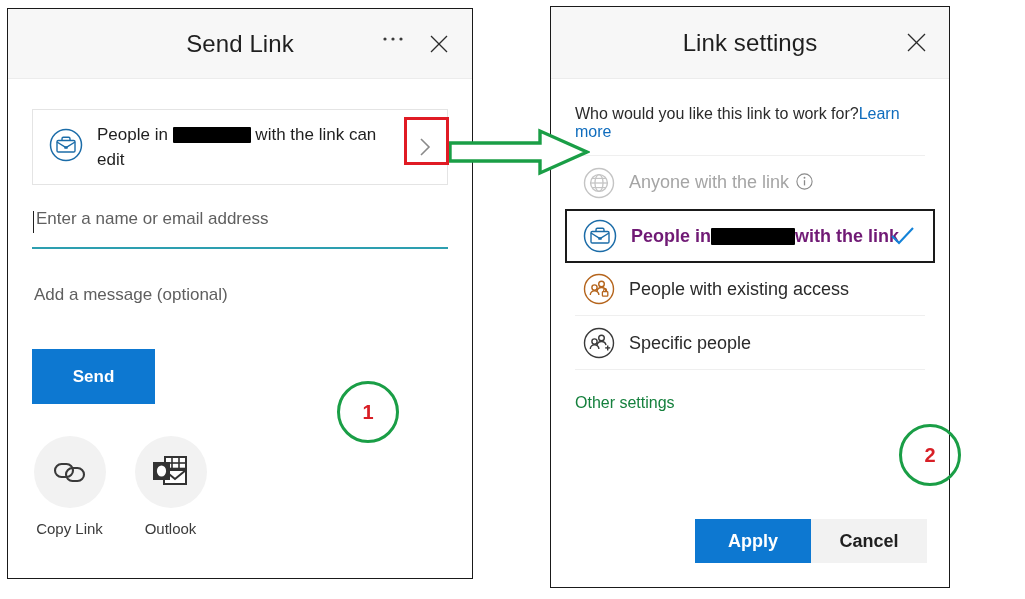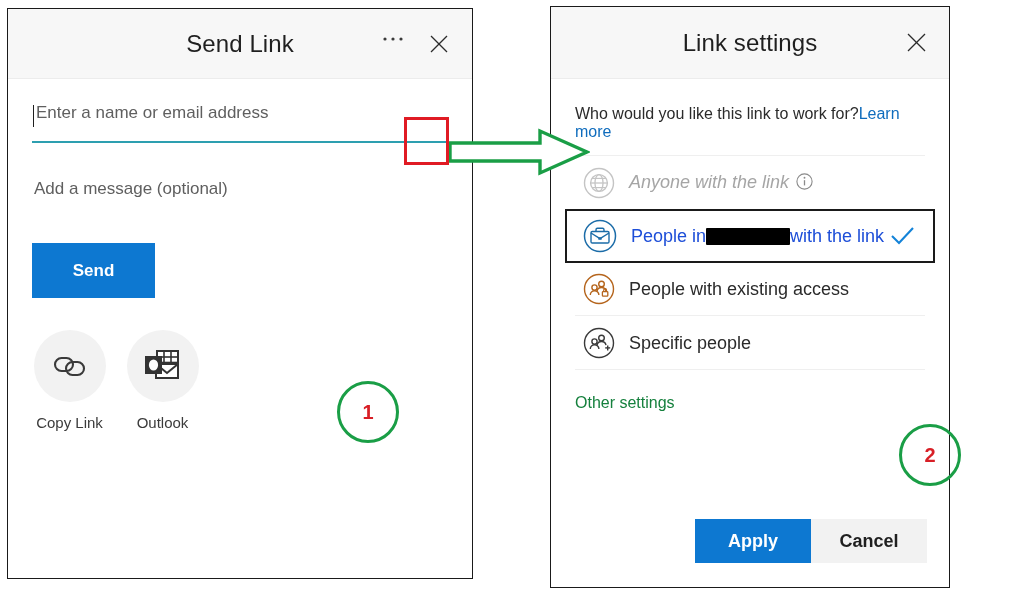--- a/index.html
+++ b/index.html
@@ -176,21 +176,21 @@
     border: 0;
     font-family: "Liberation Sans", sans-serif;
     font-size: 17px;
     font-weight: bold;
     cursor: pointer;
   }
 
   #share-actions {
     margin-top: 32px;
     display: flex;
-    gap: 18px;
+    gap: 26px;
   }
   .share-action {
     width: 75px;
     text-align: center;
     cursor: pointer;
   }
   .circle-icon {
     width: 72px;
     height: 72px;
     border-radius: 50%;
@@ -234,29 +234,29 @@
     cursor: pointer;
   }
   .option-row.selected {
     border: 2px solid #1a1a1a;
     background: #ffffff;
     margin: -1px -10px;
     padding-left: 16px;
     padding-right: 18px;
     z-index: 5;
   }
-  .option-row.disabled { cursor: default; font-style: italic; }
+  .option-row.disabled { cursor: default; }
   .option-icon { flex: 0 0 auto; margin-right: 14px; display:flex; align-items:center; }
   .option-label {
     font-size: 18px;
     color: #2b2b2b;
     line-height: 26px;
   }
   .option-row.disabled .option-label { color: #a5a5a5; }
-  .option-row.selected .option-label { font-weight: normal; color: #1d4ed8; }
+  .option-row.selected .option-label { font-weight: bold; color: #701a75; }
   .info-glyph { margin-left: 7px; display: inline-block; vertical-align: -2px; }
   #selected-check {
     position: absolute;
     right: 18px;
     top: 50%;
     transform: translateY(-50%);
     display: flex;
   }
 
   #other-settings-label {
@@ -349,20 +349,41 @@
       <svg width="20" height="20" viewBox="0 0 20 20" aria-hidden="true">
         <line x1="2" y1="2" x2="18" y2="18" stroke="#2b2b2b" stroke-width="1.3"></line>
         <line x1="18" y1="2" x2="2" y2="18" stroke="#2b2b2b" stroke-width="1.3"></line>
       </svg>
     </div>
   </div>
 
   <div class="panel-body">
 
     
+    <div id="permission-box">
+      <span class="brief-icon-wrap">
+        <svg width="34" height="34" viewBox="0 0 34 34" aria-hidden="true">
+          <circle cx="17" cy="17" r="15.5" fill="#ffffff" stroke="#1b6ca8" stroke-width="1.5"></circle>
+          <rect x="8" y="12.5" width="18" height="11.5" rx="1.3" fill="#ffffff" stroke="#1b6ca8" stroke-width="1.4"></rect>
+          <path d="M13 12.5 v-1.8 a1.4 1.4 0 0 1 1.4 -1.4 h5.2 a1.4 1.4 0 0 1 1.4 1.4 v1.8" fill="none" stroke="#1b6ca8" stroke-width="1.4"></path>
+          <path d="M8 14 L17 19.6 L26 14" fill="none" stroke="#1b6ca8" stroke-width="1.4"></path>
+          <rect x="15.3" y="18.2" width="3.4" height="2.6" rx="0.6" fill="#1b6ca8"></rect>
+        </svg>
+      </span>
+      <span id="permission-text">
+        <span>People in</span>
+        <span class="redact" id="redact-left"></span>
+        <span>with the link can edit</span>
+      </span>
+      <div id="chevron-btn">
+        <svg width="13" height="20" viewBox="0 0 13 20" aria-hidden="true">
+          <polyline points="2,2 10,10 2,18" fill="none" stroke="#8a8a8a" stroke-width="1.6"></polyline>
+        </svg>
+      </div>
+    </div>
 
     
     <div id="name-input-wrap">
       <div id="text-caret"></div>
       <input id="name-input" type="text" placeholder="Enter a name or email address" style="">
     </div>
 
     
     <div id="message-field">Add a message (optional)</div>
 

